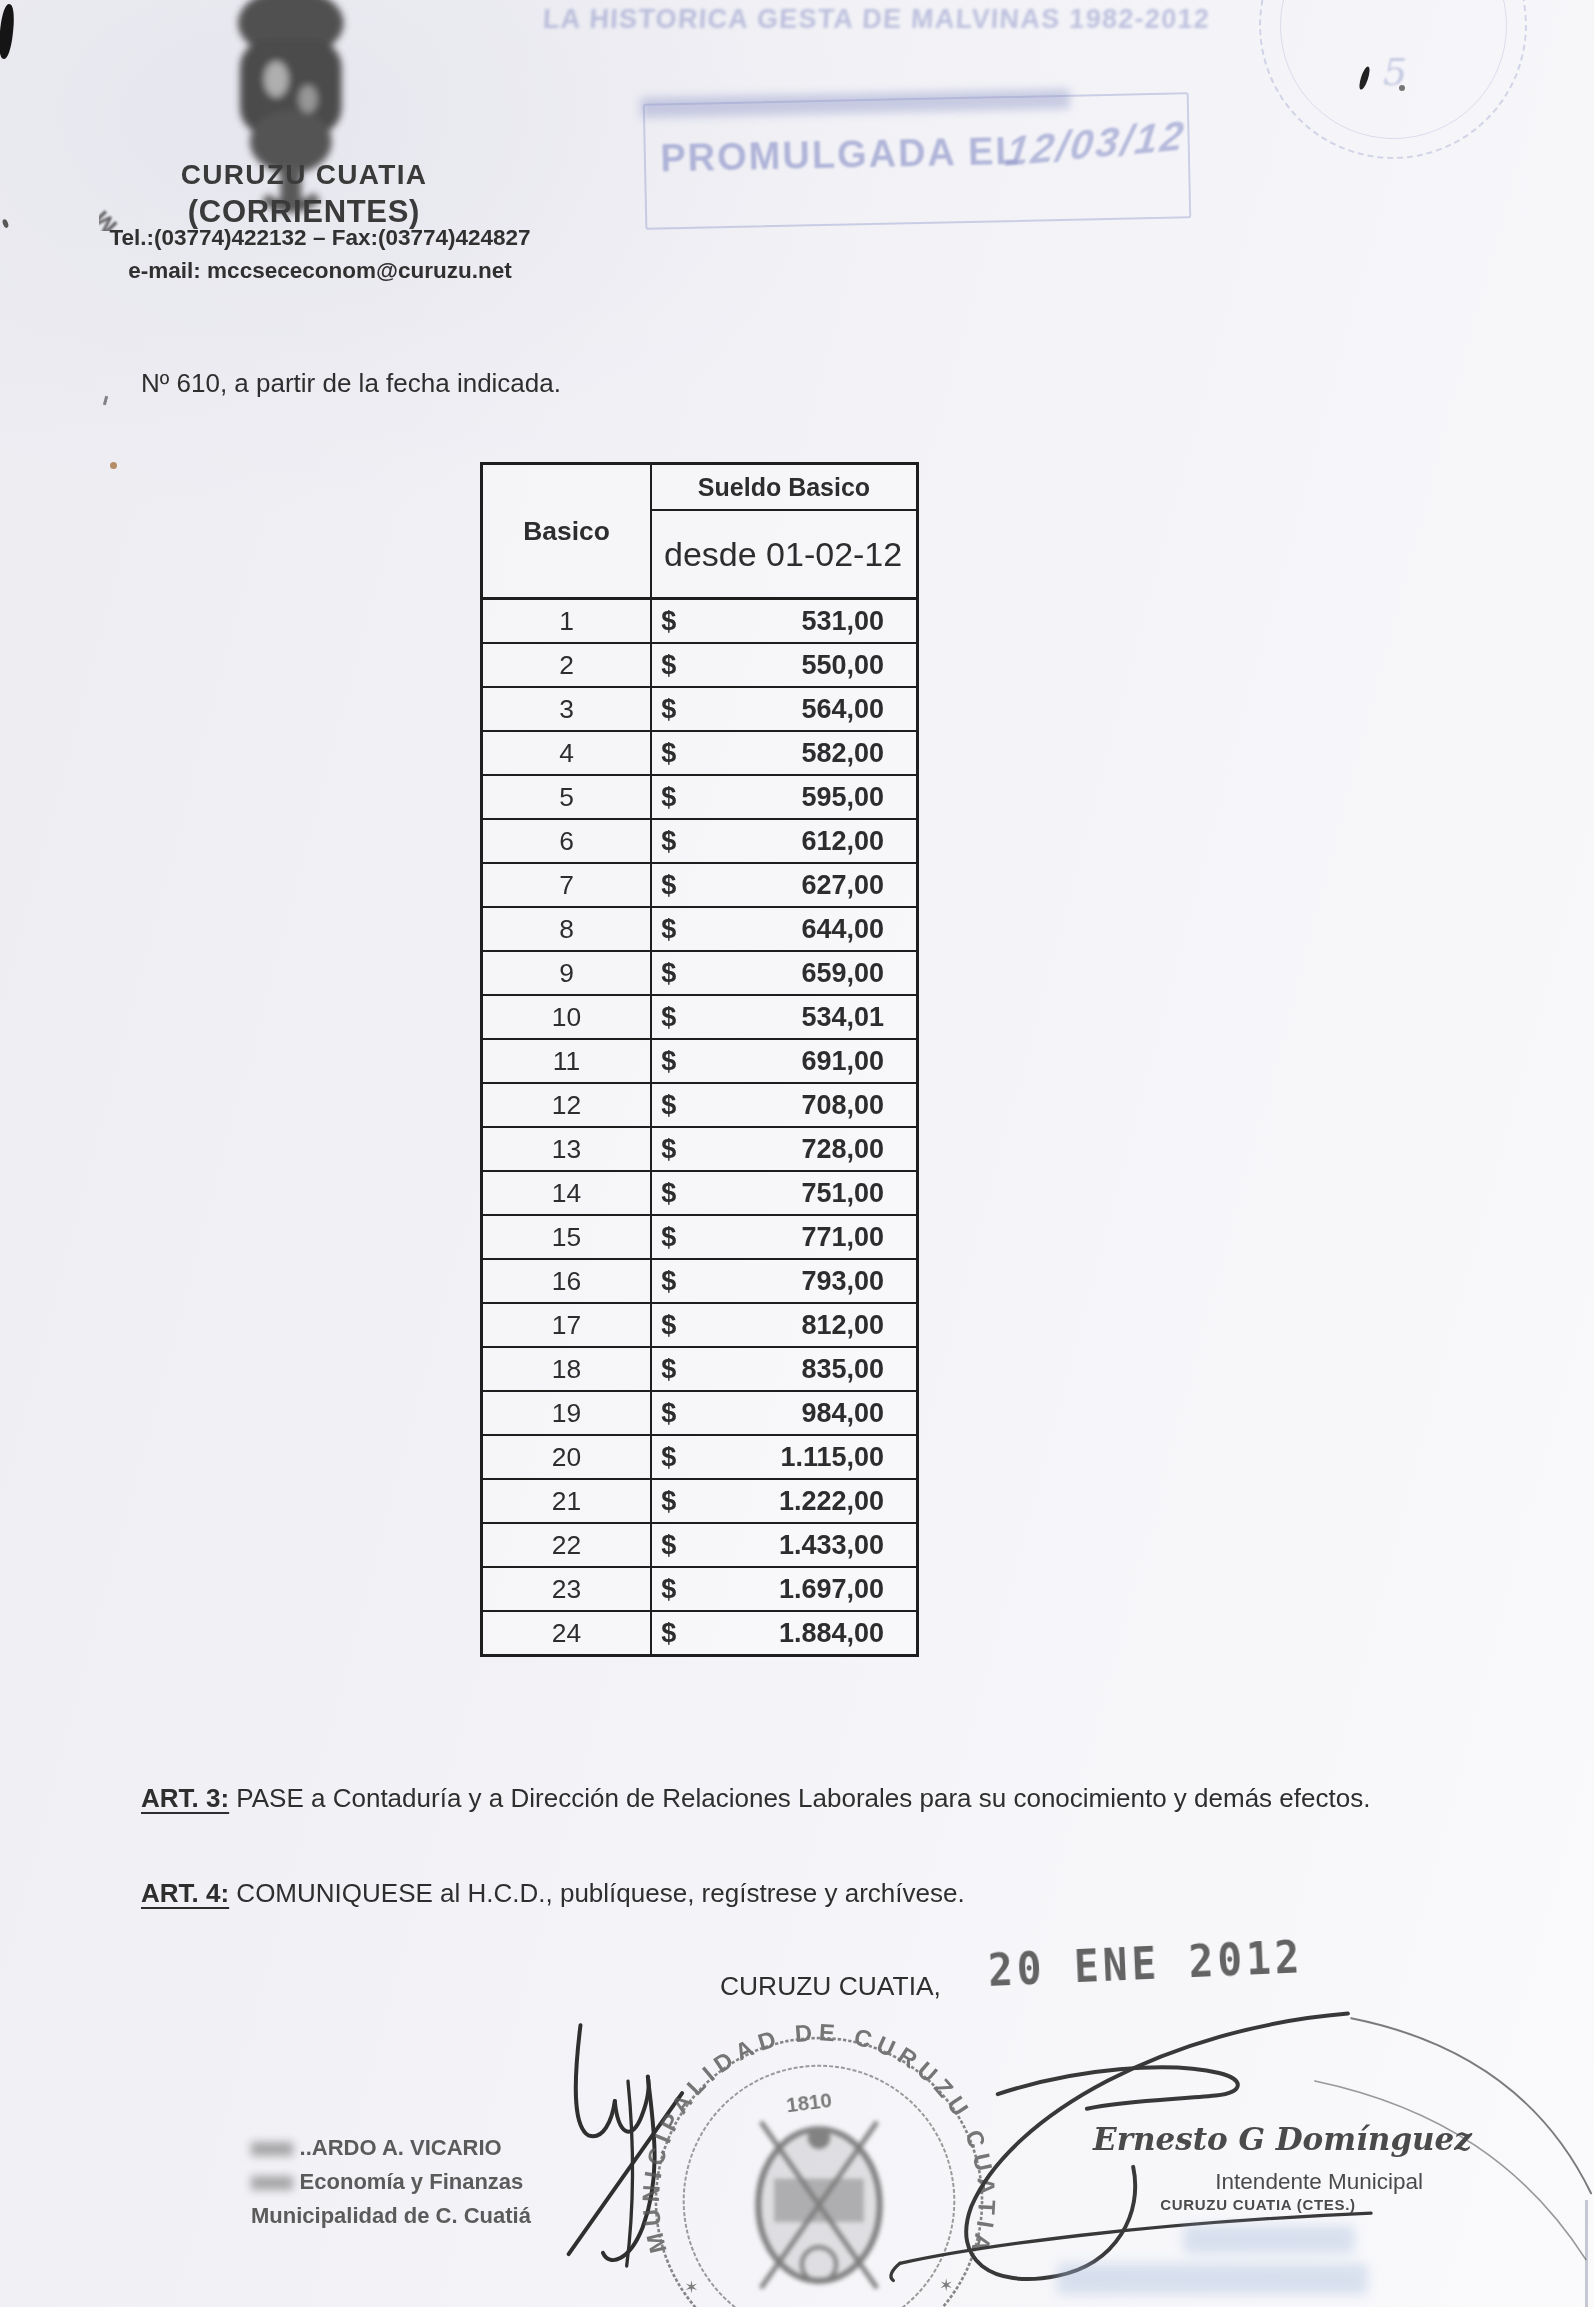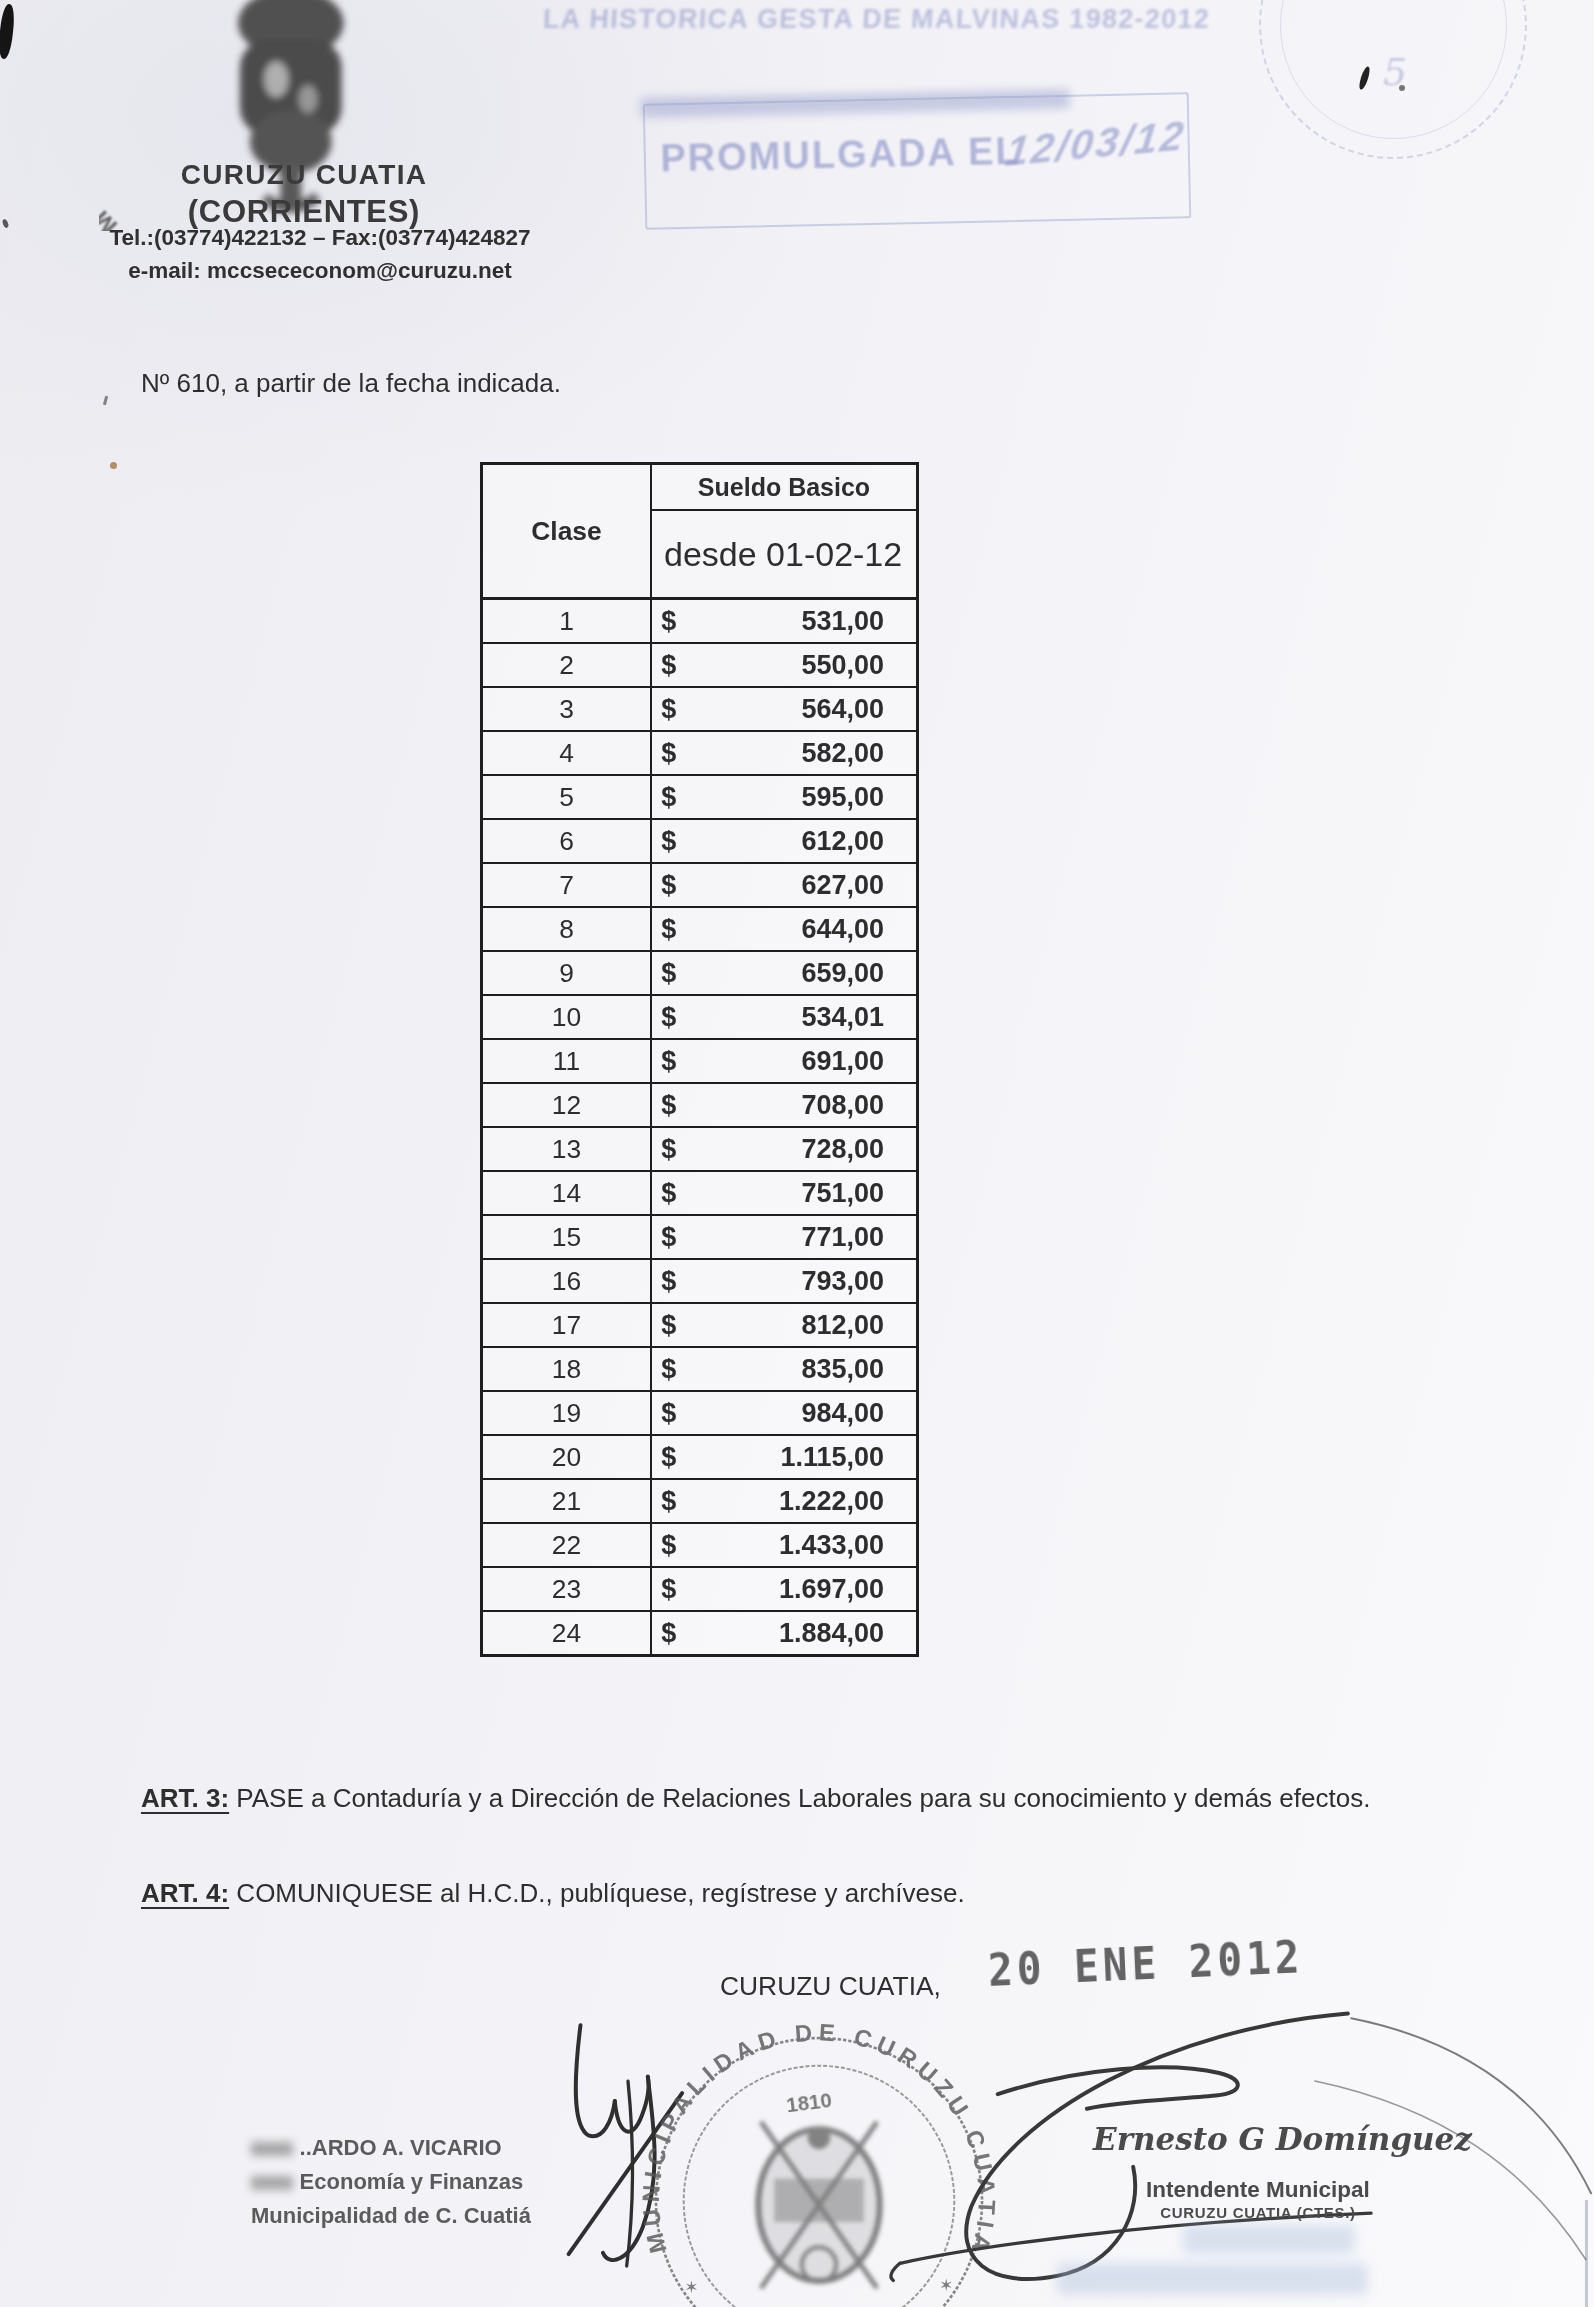--- a/index.html
+++ b/index.html
@@ -108,21 +108,21 @@
 
   
   .lsig-stamp{left:251px; top:2131px; width:344px; color:#5b5b5b;
     font-weight:bold; font-size:22px; filter:blur(0.6px); line-height:34px;}
   .lsig-stamp .smg{display:inline-block; width:42px; height:14.5px;
     background:#6a6a6a; filter:blur(4px); opacity:.55; margin-right:6.6px;
     vertical-align:middle;}
   .rsig{left:1093px; top:2121px; width:330px; text-align:center; color:#4a4a4a;}
   .rsig .name{font-family:"DejaVu Serif", serif; font-style:italic;
     font-weight:bold; font-size:31px; filter:blur(0.4px); white-space:nowrap;}
-  .rsig .role{font-size:22.5px; font-weight:bold; filter:blur(0.4px); margin-top:20px;}
+  .rsig .role{font-size:22.5px; font-weight:normal; filter:blur(0.4px); margin-top:12px;text-align:right;}
   .rsig .city{font-size:15px; font-weight:bold; filter:blur(0.4px); margin-top:1.3px;
     letter-spacing:0.7px;}
   .bleed1{left:1183px; top:2225px; width:172px; height:29px;
     background:#a9bddd; opacity:.4; filter:blur(6px); border-radius:5.3px;}
   .bleed2{left:1057px; top:2263px; width:311px; height:32px;
     background:#a9bddd; opacity:.4; filter:blur(6px); border-radius:5.3px;}
 </style>
 </head>
 <body>
 
@@ -185,21 +185,21 @@
     <div>Tel.:(03774)422132 – Fax:(03774)424827</div>
     <div>e-mail: mccsececonom@curuzu.net</div>
   </div>
 
   <div class="abs art art2 soft">
     <div>Nº 610, a partir de la fecha indicada.</div>
   </div>
 
   <div class="abs stable">
     <div class="thead">
-      <div class="clase-h">Clase</div>
+      <div class="clase-h">Basico</div>
       <div class="col2h">
         <div class="sb">Sueldo Basico</div>
         <div class="desde">desde 01-02-12</div>
       </div>
     </div>
     <div>
     <div class="trow">
       <div class="c-clase">1</div>
       <div class="c-monto">
         <span>$</span>

